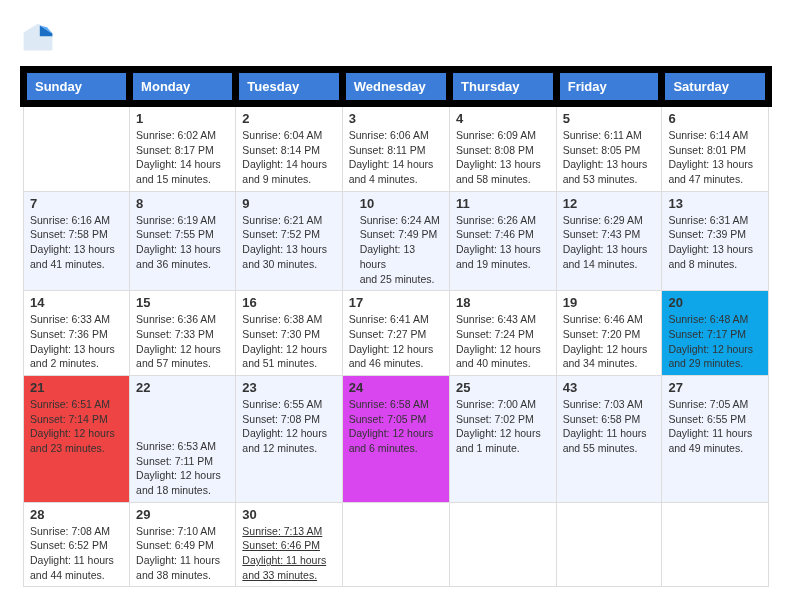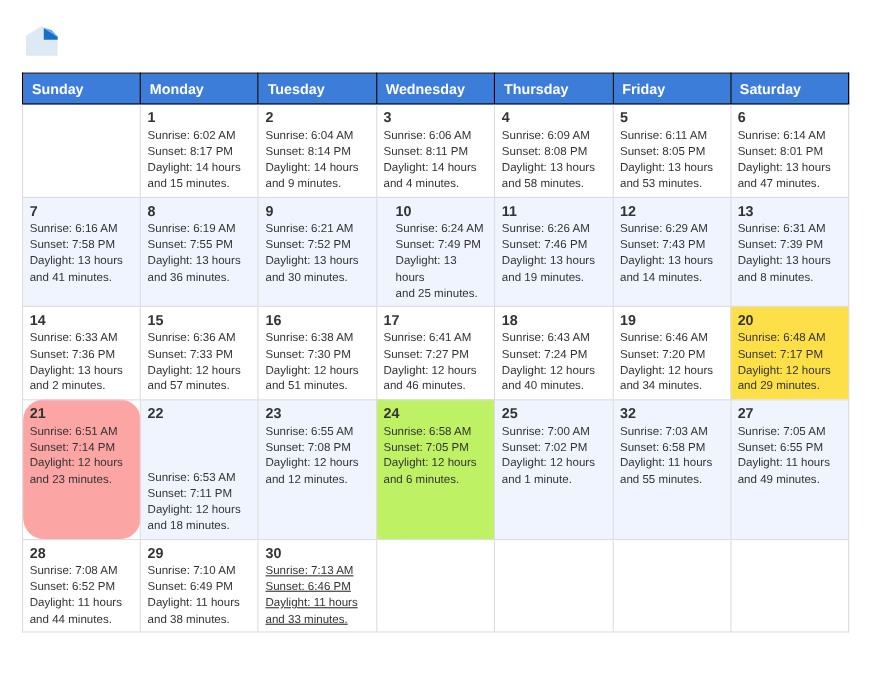--- a/index.html
+++ b/index.html
@@ -51,21 +51,21 @@
       border-collapse: collapse;
       border: 1px solid #ccc;
     }
     .calendar th {
       background-color: #3b7dd8;
       color: #fff;
       text-align: left;
       padding: 6px 8px;
       font-size: 13px;
       font-weight: bold;
-      border: 1px solid #000000;
+      border: 7px solid #000000;
     }
     .calendar td {
       vertical-align: top;
       padding: 4px 6px;
       border: 1px solid #ddd;
       width: 108px;
       min-height: 80px;
       font-size: 11px;
       color: #333;
       background: #fff;
@@ -259,66 +259,66 @@
 Daylight: 12 hours
 and 40 minutes.</div>
         </td>
         <td style="background-color: rgb(255, 255, 255);">
           <div class="day-number">19</div>
           <div class="day-info" style="white-space: pre-line;">Sunrise: 6:46 AM
 Sunset: 7:20 PM
 Daylight: 12 hours
 and 34 minutes.</div>
         </td>
-        <td style="background-color: #fde047;">
+        <td style="background-color: #0ea5e9;">
           <div class="day-number">20</div>
           <div class="day-info" style="white-space: pre-line;">Sunrise: 6:48 AM
 Sunset: 7:17 PM
 Daylight: 12 hours
 and 29 minutes.</div>
         </td>
       </tr>
       <tr>
-        <td style="background-color: #fca5a5; border-radius: 19px;">
+        <td style="background-color: #ef4444;">
           <div class="day-number">21</div>
           <div class="day-info" style="white-space: pre-line;">Sunrise: 6:51 AM
 Sunset: 7:14 PM
 Daylight: 12 hours
 and 23 minutes.</div>
         </td>
         <td style="background-color: rgb(240, 244, 255);">
           <div class="day-number">22</div>
           <div class="day-info" style="white-space: pre-line; margin-top: 44px;">Sunrise: 6:53 AM
 Sunset: 7:11 PM
 Daylight: 12 hours
 and 18 minutes.</div>
         </td>
         <td style="background-color: rgb(240, 244, 255);">
           <div class="day-number">23</div>
           <div class="day-info" style="white-space: pre-line;">Sunrise: 6:55 AM
 Sunset: 7:08 PM
 Daylight: 12 hours
 and 12 minutes.</div>
         </td>
-        <td style="background-color: #bef264;">
+        <td style="background-color: #d946ef;">
           <div class="day-number">24</div>
           <div class="day-info" style="white-space: pre-line;">Sunrise: 6:58 AM
 Sunset: 7:05 PM
 Daylight: 12 hours
 and 6 minutes.</div>
         </td>
         <td style="background-color: rgb(240, 244, 255);">
           <div class="day-number">25</div>
           <div class="day-info" style="white-space: pre-line;">Sunrise: 7:00 AM
 Sunset: 7:02 PM
 Daylight: 12 hours
 and 1 minute.</div>
         </td>
         <td style="background-color: rgb(240, 244, 255);">
-          <div class="day-number">32</div>
+          <div class="day-number">43</div>
           <div class="day-info" style="white-space: pre-line;">Sunrise: 7:03 AM
 Sunset: 6:58 PM
 Daylight: 11 hours
 and 55 minutes.</div>
         </td>
         <td style="background-color: rgb(240, 244, 255);">
           <div class="day-number">27</div>
           <div class="day-info" style="white-space: pre-line;">Sunrise: 7:05 AM
 Sunset: 6:55 PM
 Daylight: 11 hours

